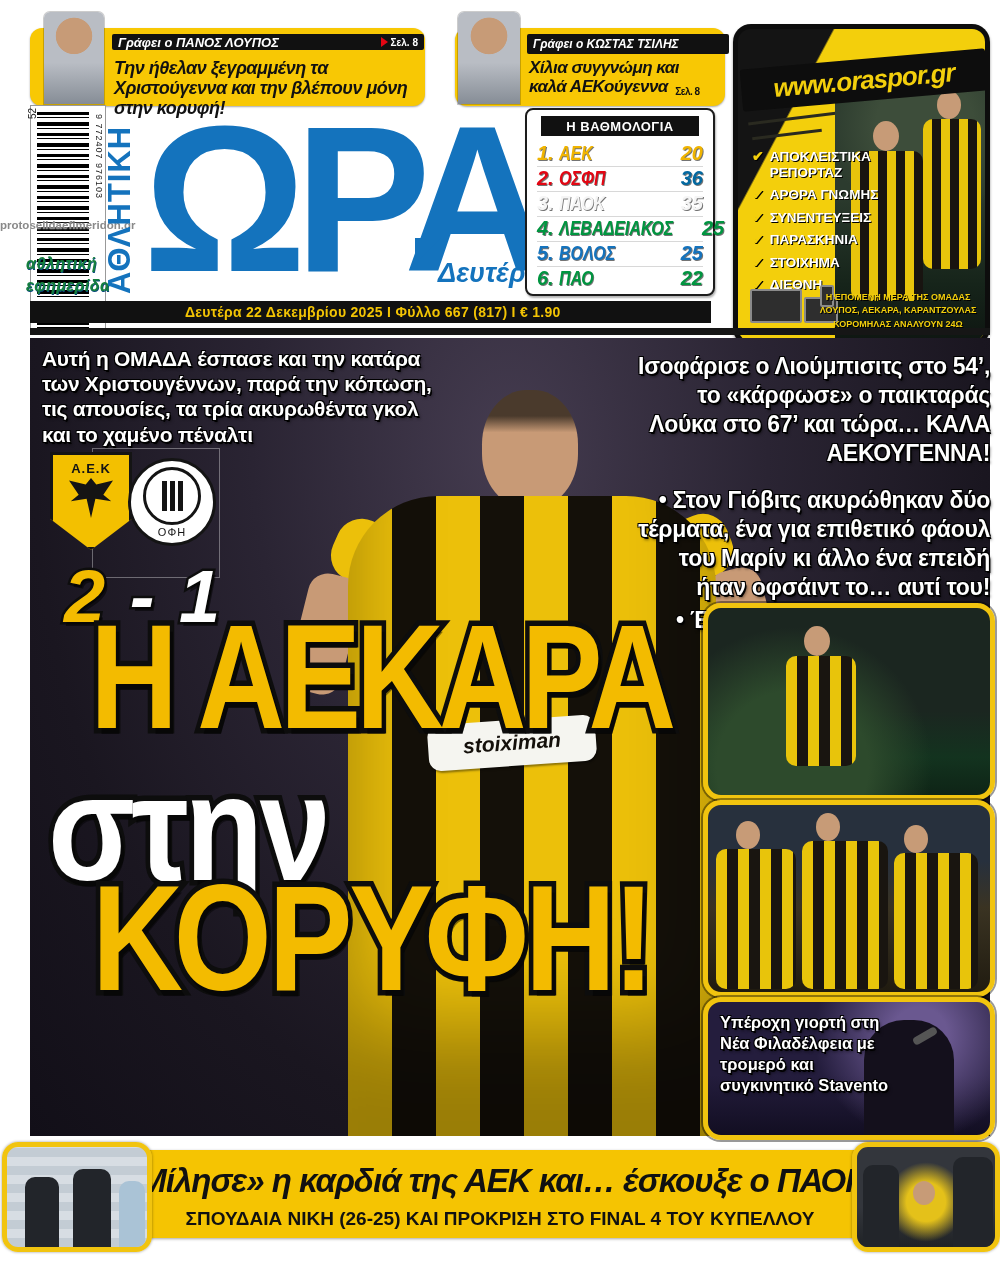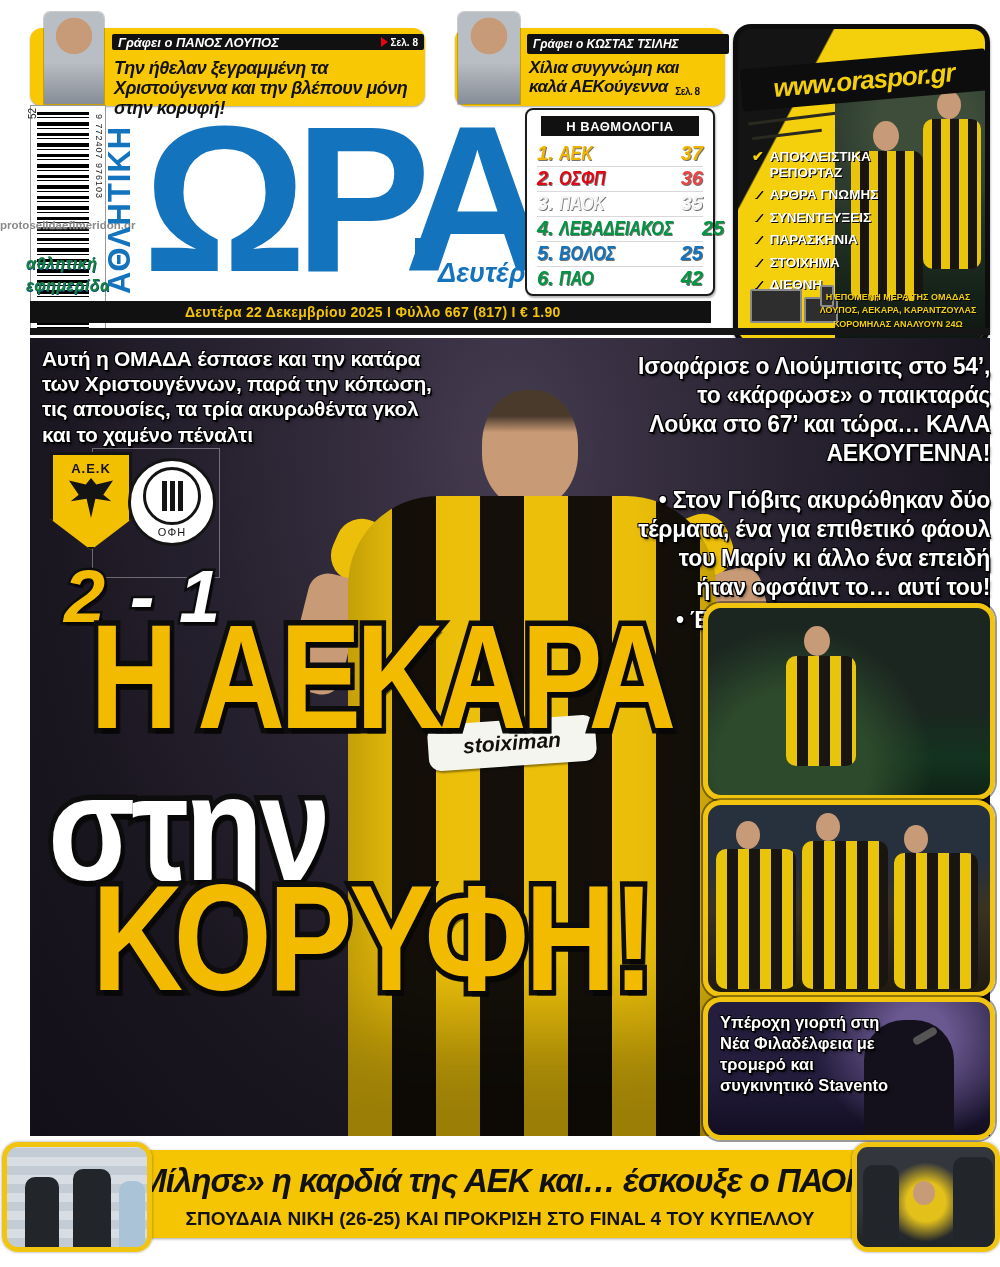--- a/index.html
+++ b/index.html
@@ -231,26 +231,26 @@
     <div class="tagline">εφημερίδα</div>
   </div>
 
   <div id="masthead-vertical" class="abs" style="left:104px;top:112px;height:182px;">ΑΘΛΗΤΙΚΗ</div>
   <div id="masthead-title" class="abs" style="left:143px;top:108px;">ΩΡΑ</div>
   <div class="abs edition-tri" style="left:415px;top:238px;"></div>
   <div id="masthead-edition" class="abs" style="left:438px;top:258px;">Δευτέρας</div>
 
   <div id="standings" class="abs" style="left:525px;top:108px;width:186px;height:184px;">
     <div id="standings-title">Η ΒΑΘΜΟΛΟΓΙΑ</div>
-    <div class="st-row" style="top:30px;"><span style="color: rgb(240, 180, 0);">1.</span>&nbsp;<span class="st-team" style="color: rgb(240, 180, 0);">ΑΕΚ</span><span class="st-pts" style="color: rgb(240, 180, 0);">37</span></div>
-    <div class="st-row" style="top:55px;"><span style="color: rgb(227, 6, 19);">2.</span>&nbsp;<span class="st-team" style="color: rgb(227, 6, 19);">ΟΣΦΠ</span><span class="st-pts" style="color: #ef4444;">36</span></div>
+    <div class="st-row" style="top:30px;"><span style="color: rgb(240, 180, 0);">1.</span>&nbsp;<span class="st-team" style="color: rgb(240, 180, 0);">ΑΕΚ</span><span class="st-pts" style="color: rgb(240, 180, 0);">20</span></div>
+    <div class="st-row" style="top:55px;"><span style="color: rgb(227, 6, 19);">2.</span>&nbsp;<span class="st-team" style="color: rgb(227, 6, 19);">ΟΣΦΠ</span><span class="st-pts" style="color: #0369a1;">36</span></div>
     <div class="st-row" style="top:80px;"><span style="color: rgb(245, 245, 245);">3.</span>&nbsp;<span class="st-team" style="color: rgb(245, 245, 245);">ΠΑΟΚ</span><span class="st-pts" style="color: rgb(245, 245, 245);">35</span></div>
     <div class="st-row" style="top:105px;"><span style="color: rgb(0, 149, 64);">4.</span>&nbsp;<span class="st-team" style="color: rgb(0, 149, 64);">ΛΕΒΑΔΕΙΑΚΟΣ</span><span class="st-pts" style="color: rgb(0, 149, 64);">25</span></div>
     <div class="st-row" style="top:130px;"><span style="color: rgb(20, 115, 189);">5.</span>&nbsp;<span class="st-team" style="color: rgb(20, 115, 189);">ΒΟΛΟΣ</span><span class="st-pts" style="color: rgb(20, 115, 189);">25</span></div>
-    <div class="st-row" style="top:155px;border-bottom:none;"><span style="color: rgb(0, 149, 64);">6.</span>&nbsp;<span class="st-team" style="color: rgb(0, 149, 64);">ΠΑΟ</span><span class="st-pts" style="color: rgb(0, 149, 64);">42</span></div>
+    <div class="st-row" style="top:155px;border-bottom:none;"><span style="color: rgb(0, 149, 64);">6.</span>&nbsp;<span class="st-team" style="color: rgb(0, 149, 64);">ΠΑΟ</span><span class="st-pts" style="color: rgb(0, 149, 64);">22</span></div>
   </div>
 
   <div id="dateline" class="abs" style="left:30px;top:301px;width:681px;height:22px;padding-left:155px;box-sizing:border-box;">
     <span>Δευτέρα 22 Δεκεμβρίου 2025 Ι Φύλλο 667 (817) Ι € 1.90</span>
   </div>
   <div class="thin-bar abs" style="left:30px;top:328px;width:960px;height:7px;"></div>
 
   <div id="main-photo" class="abs" style="left:30px;top:338px;width:960px;height:798px;">
     <div id="player-head"></div>
     <div class="arm" style="left:300px;top:196px;width:130px;height:64px;transform:rotate(24deg);"></div>

